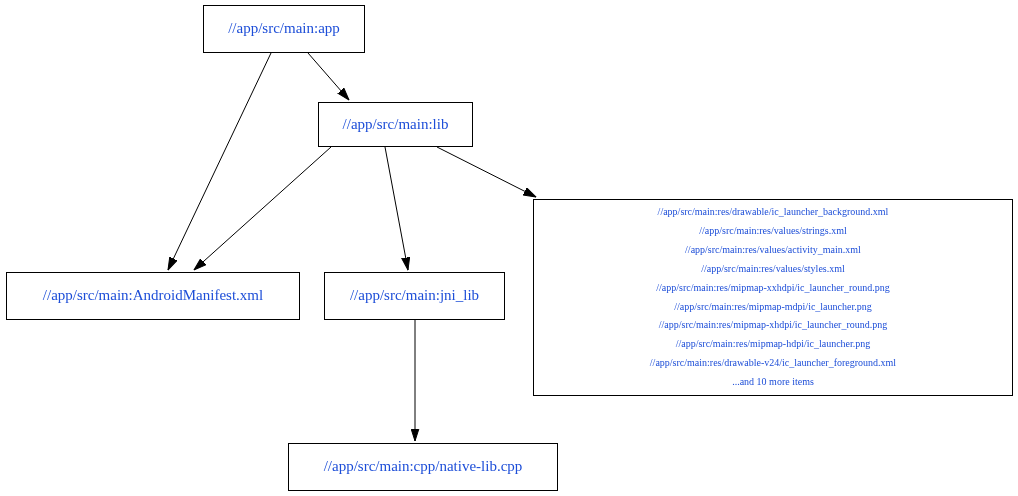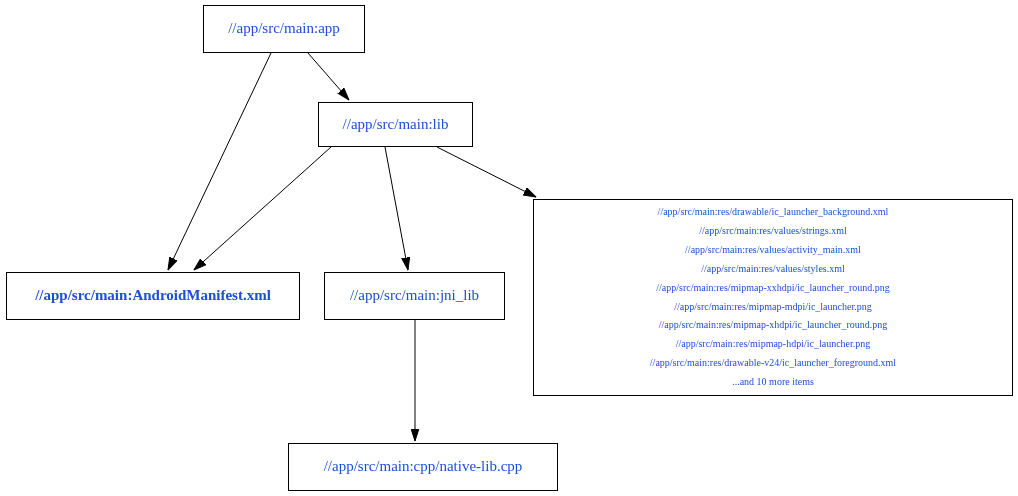--- a/index.html
+++ b/index.html
@@ -32,21 +32,21 @@
     display: flex;
     align-items: center;
     justify-content: center;
     text-align: center;
     font-size: 15px;
     line-height: 1.3;
     white-space: nowrap;
   }
   #node-app            { left: 203px; top: 5px;   width: 162px; height: 48px; }
   #node-lib            { left: 302px; top: 102px; width: 155px; height: 45px; margin-left: 16px; }
-  #node-manifest       { left: 6px;   top: 272px; width: 294px; height: 48px; font-weight: bold; }
+  #node-manifest       { left: 6px;   top: 272px; width: 294px; height: 48px; }
   #node-jni-lib        { left: 324px; top: 272px; width: 181px; height: 48px; }
   #node-res            { left: 533px; top: 199px; width: 480px; height: 197px; }
   #node-cpp            { left: 288px; top: 443px; width: 270px; height: 48px; }
   .multiline {
     display: flex;
     flex-direction: column;
     justify-content: center;
   }
   .multiline .line {
     display: block;

